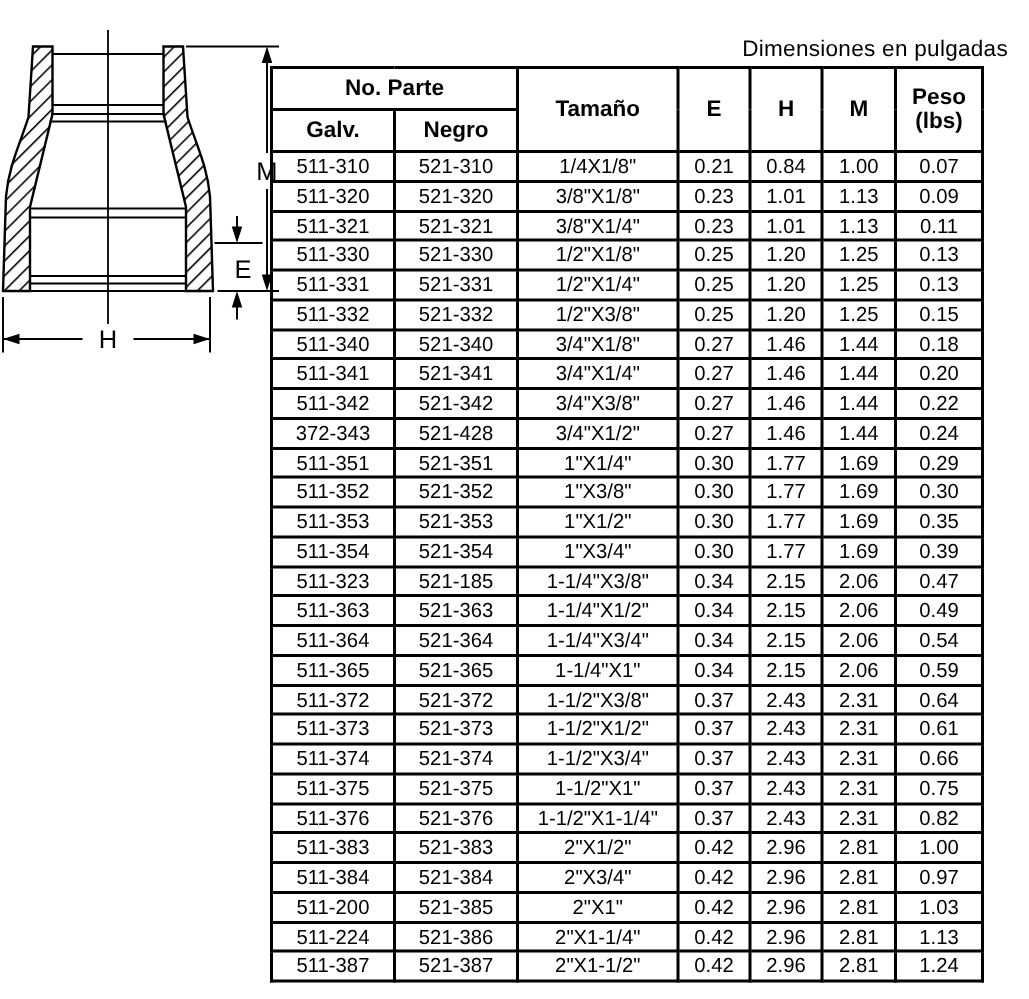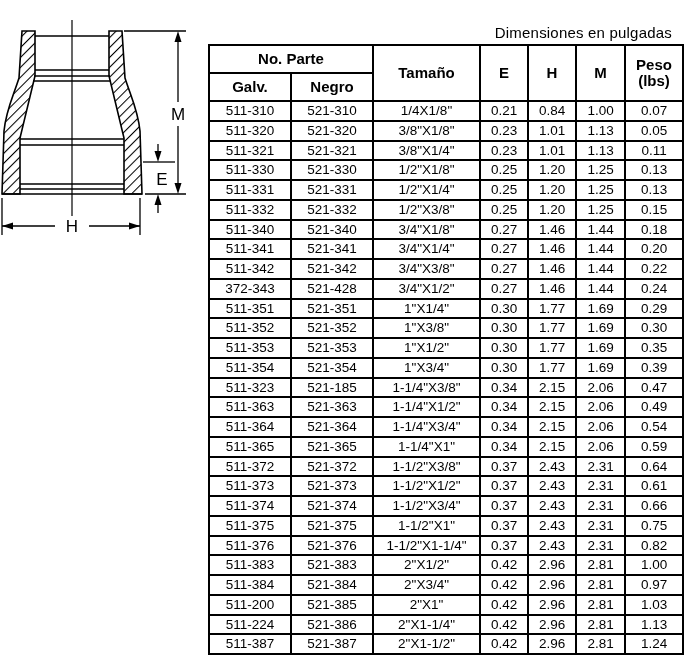--- a/index.html
+++ b/index.html
@@ -7,21 +7,21 @@
     width:686px;height:666px;background:#ffffff;position:relative;
     font-family:"Liberation Sans",sans-serif;color:#000;
     overflow:hidden;
   }
   .page-title{
     position:absolute;top:8px;right:14px;
     font-size:15px;font-weight:normal;letter-spacing:0.2px;margin-top:16px;
   }
   .drawing{position:absolute;left:0;top:8px;}
   table.dims{
-    position:absolute;left:208px;top:44px;
+    position:absolute;left:180px;top:44px;
     border-collapse:collapse;table-layout:fixed;width:474px;
   }
   table.dims th,table.dims td{
     border:2px solid #000;text-align:center;vertical-align:middle;
     padding:0;overflow:hidden;white-space:nowrap;
   }
   table.dims thead th{font-size:15px;font-weight:bold;line-height:1.05;}
   table.dims thead tr{height:28px;}
   table.dims tbody tr{height:19.75px;}
   table.dims tbody td{font-size:13.5px;line-height:1;}
@@ -125,21 +125,21 @@
     <td>0.07</td>
   </tr>
 
   <tr>
     <td>511-320</td>
     <td>521-320</td>
     <td>3/8"X1/8"</td>
     <td>0.23</td>
     <td>1.01</td>
     <td>1.13</td>
-    <td>0.05</td>
+    <td>0.09</td>
   </tr>
 
   <tr>
     <td>511-321</td>
     <td>521-321</td>
     <td>3/8"X1/4"</td>
     <td>0.23</td>
     <td>1.01</td>
     <td>1.13</td>
     <td>0.11</td>

